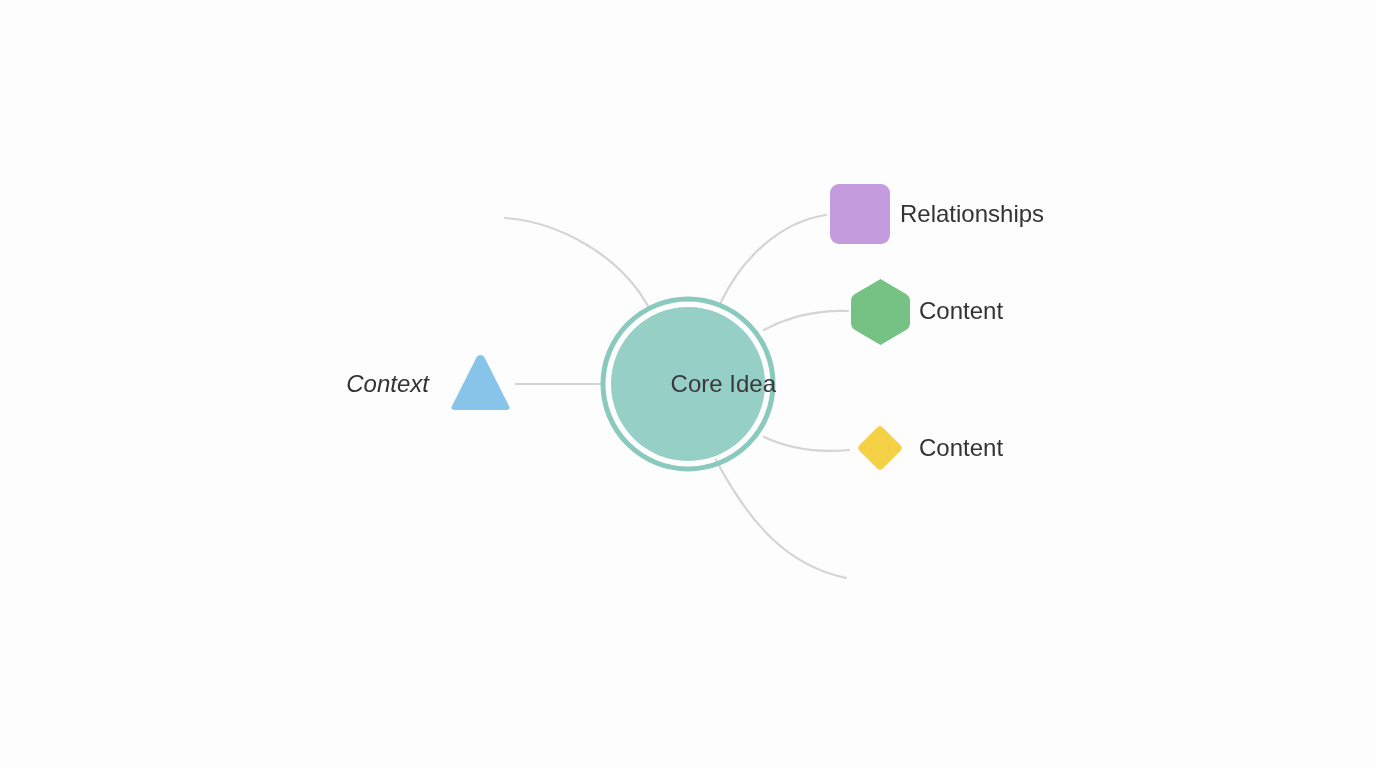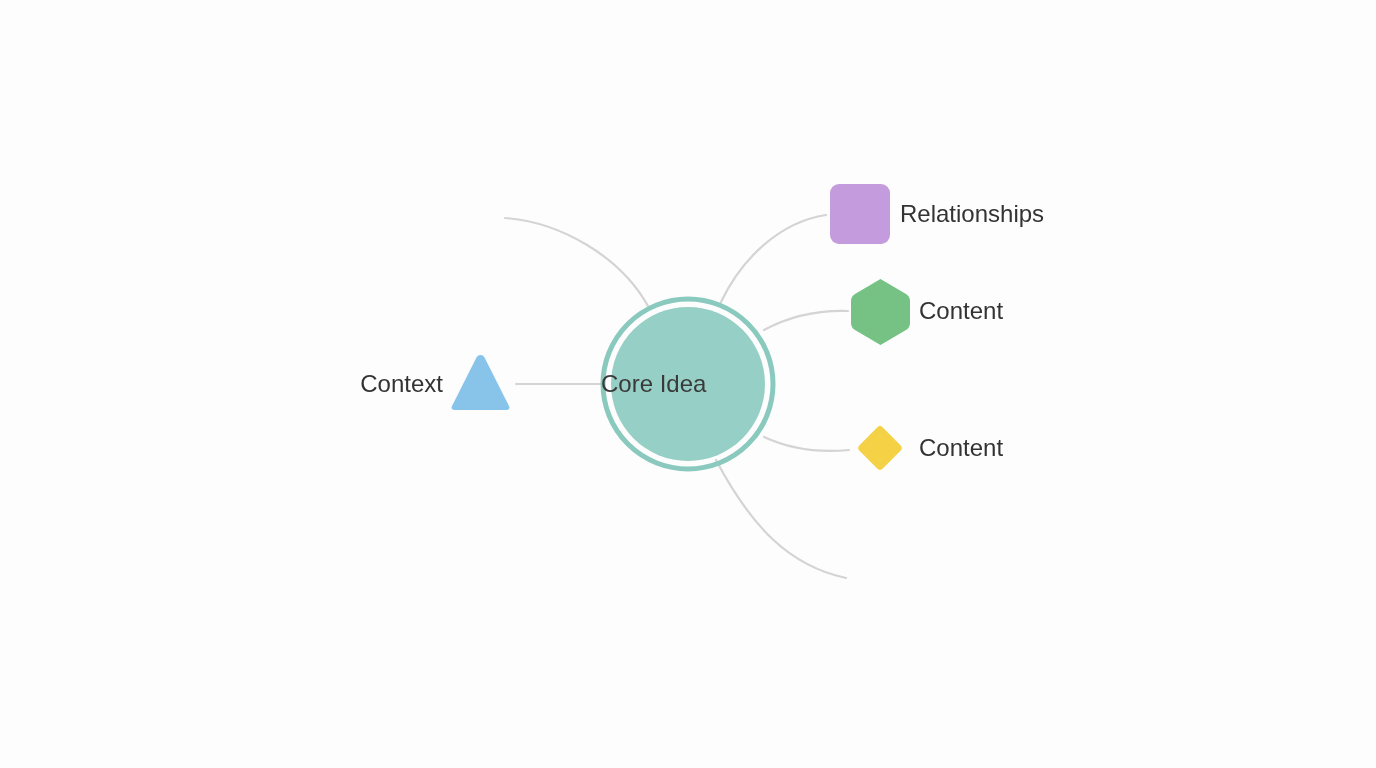--- a/index.html
+++ b/index.html
@@ -36,21 +36,21 @@
     line-height: 1;
   }
   .node-label.left-of {
     text-align: right;
   }
   #core-label {
     position: absolute;
     left: 601px;
     top: 372px;
     width: 175px;
-    text-align: left;
+    text-align: right;
     font-family: "Liberation Sans", sans-serif;
     font-size: 24px;
     color: #3a3a3a;
     line-height: 1;
   }
 </style>
 </head>
 <body>
 
 <div id="canvas">
@@ -98,15 +98,15 @@
   </svg>
 
   <div id="core-label">Core Idea</div>
 
   <div class="node-label" style="left:900px; top:202px;">Relationships</div>
 
   <div class="node-label" style="left:919px; top:299px;">Content</div>
 
   <div class="node-label" style="left:919px; top:436px;text-align:right;">Content</div>
 
-  <div class="node-label left-of" style="left:273px; top:372px; width:170px;">Context</div>
+  <div class="node-label left-of" style="left:259px; top:372px; width:170px;font-style:italic;">Context</div>
 
 </div>
 
 </body></html>

